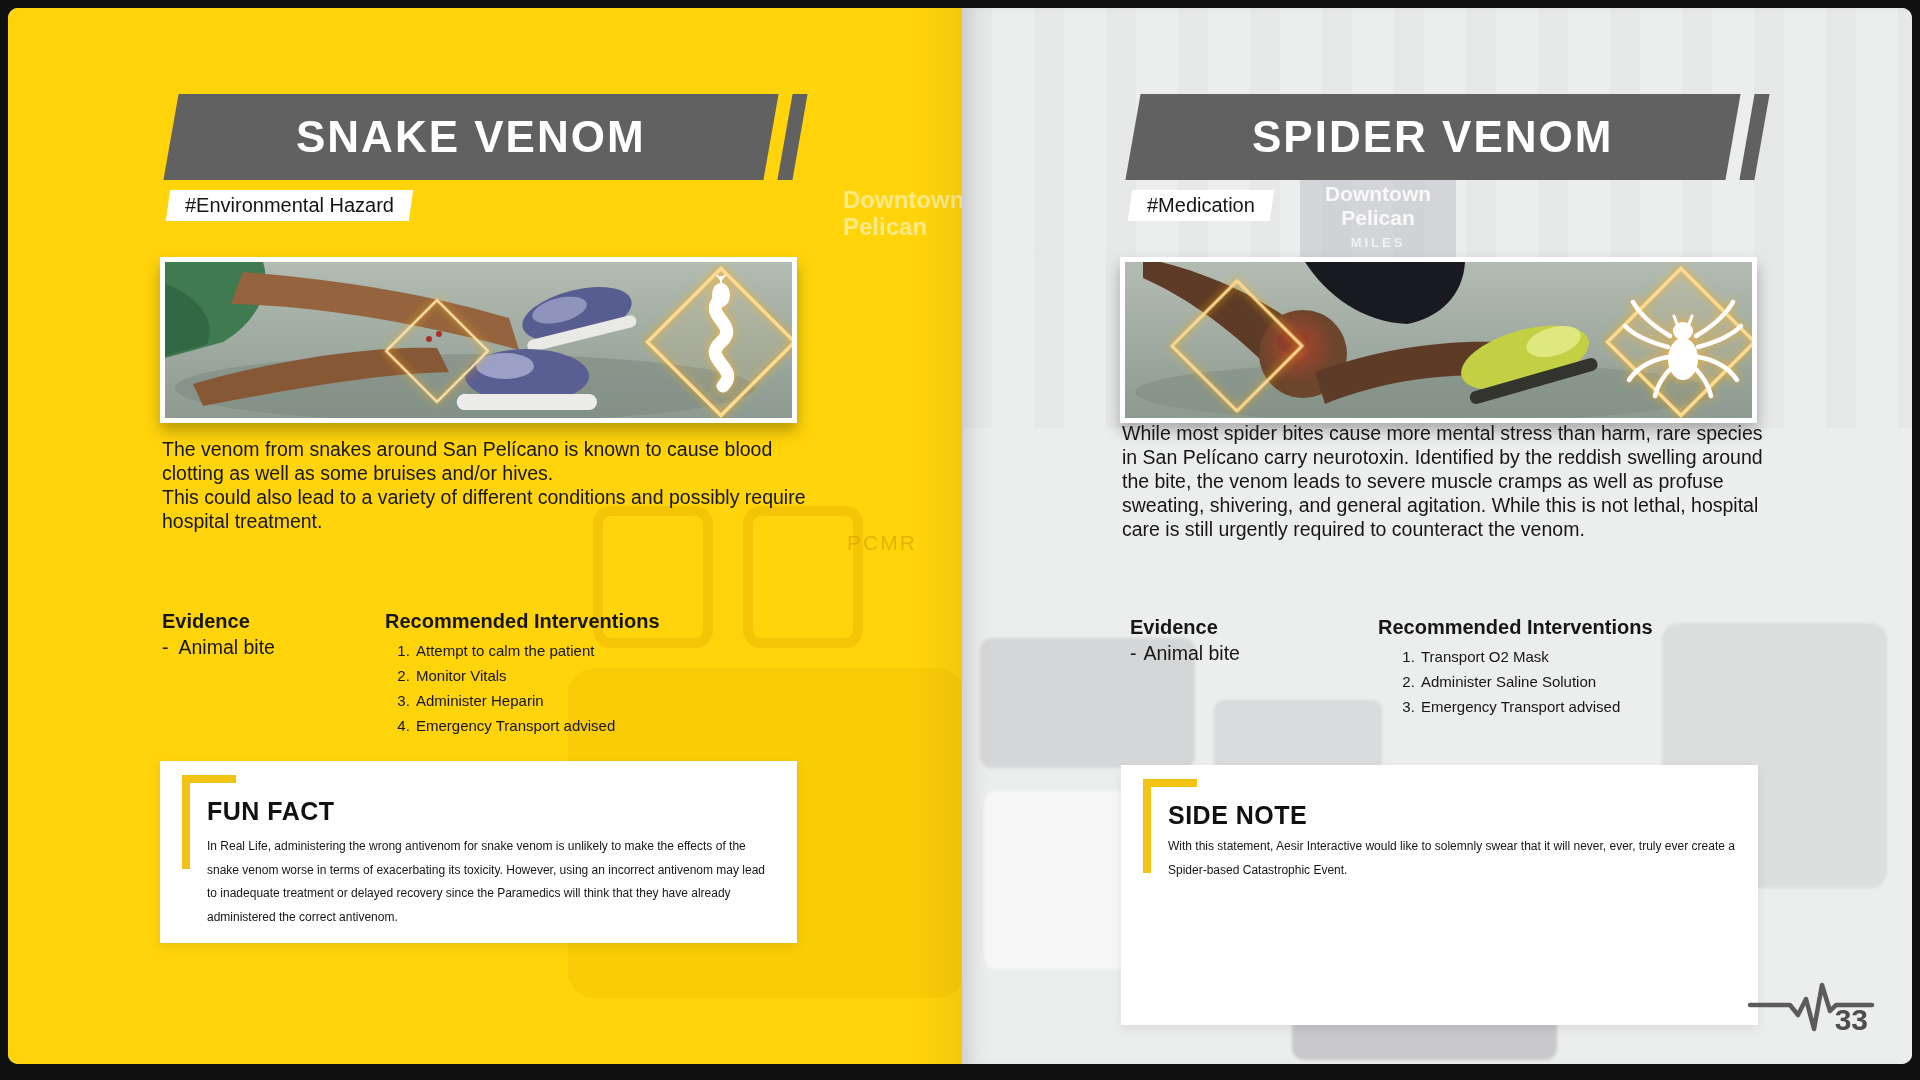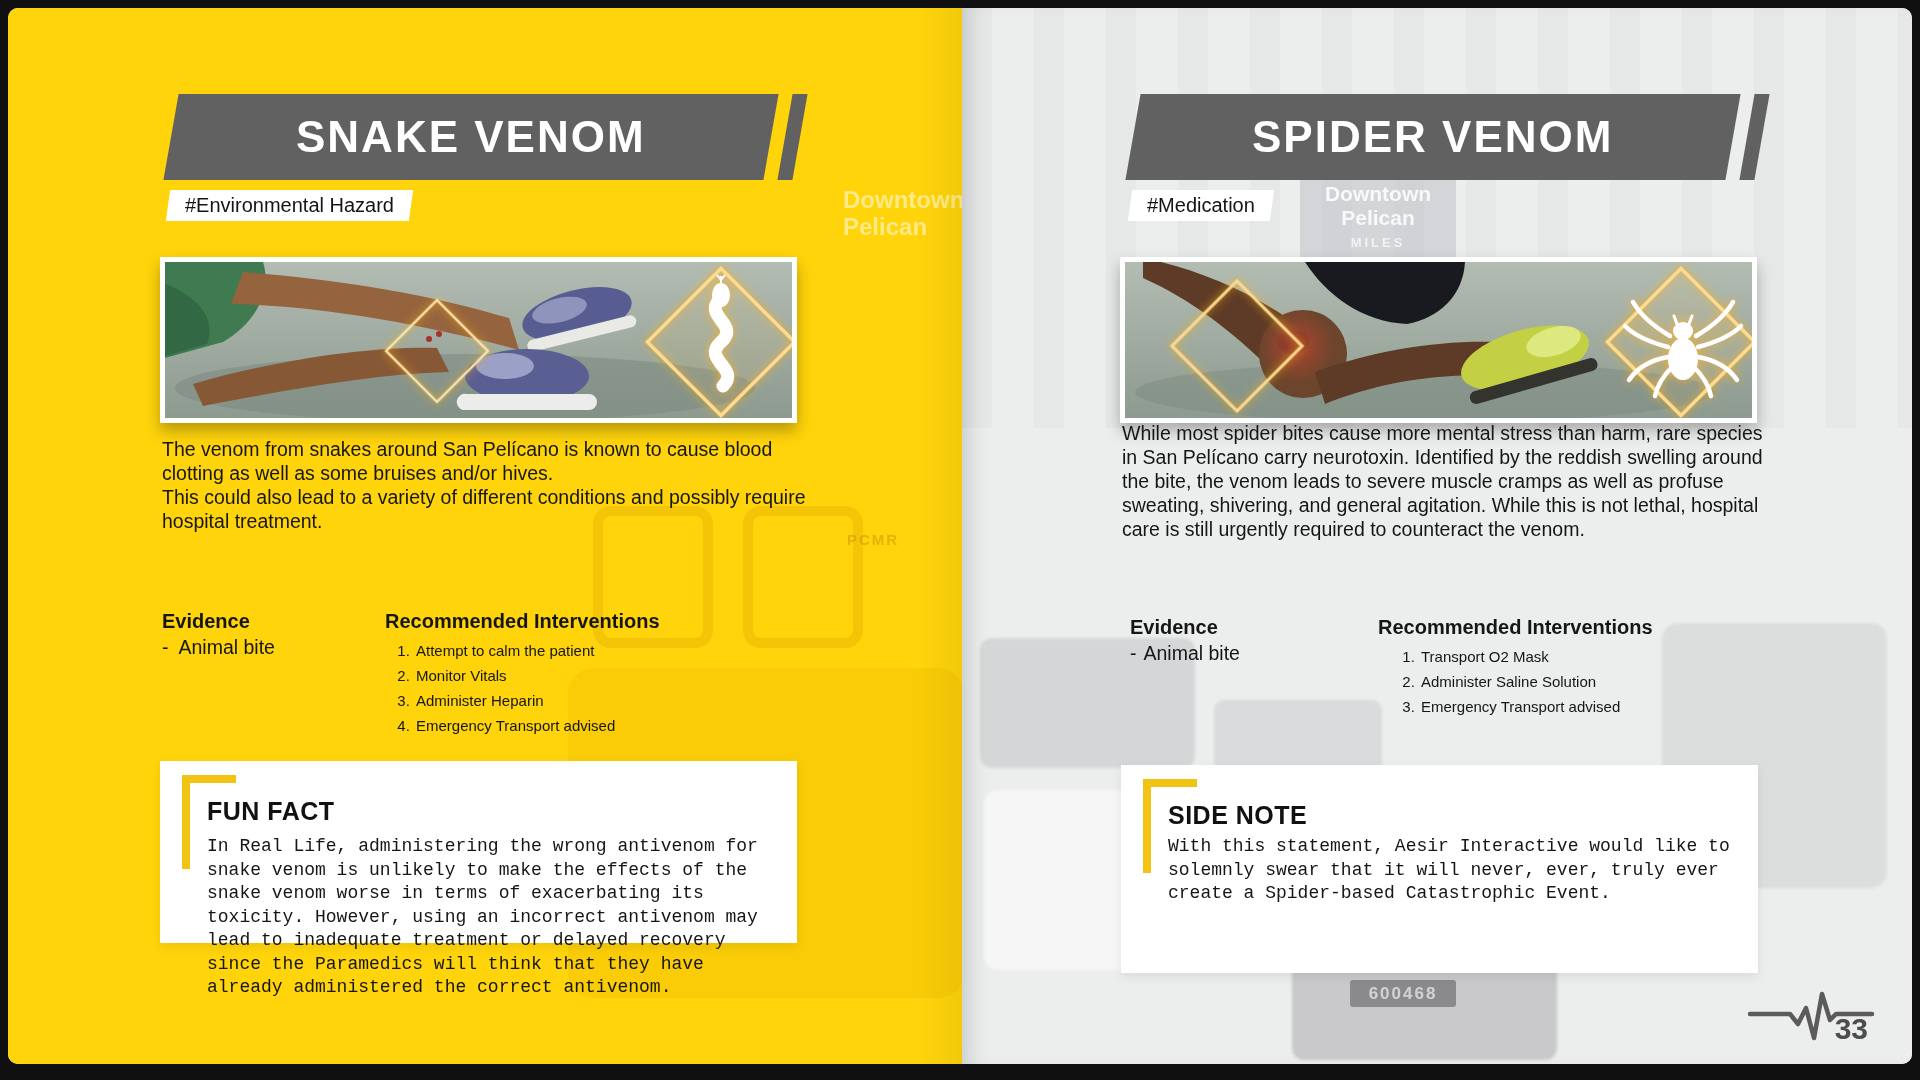--- a/index.html
+++ b/index.html
@@ -13,22 +13,22 @@
   .page-left { left:0; width:954px; background:#FFD40B; }
   .page-right { left:954px; right:0; background:#ECEDED;
     box-shadow: inset 20px 0 24px -16px rgba(0,0,0,0.18); }
   .page-left::after { content:""; position:absolute; right:0; top:0; bottom:0; width:46px;
     background:linear-gradient(to right, rgba(0,0,0,0), rgba(0,0,0,0.05)); }
 
   
   .ghost { position:absolute; z-index:0; pointer-events:none; }
   .g-sign1 { left:835px; top:178px; width:180px; color:rgba(255,255,255,0.5);
     font-weight:bold; font-size:24px; line-height:27px; }
-  .g-pcmr { left:839px; top:523px; color:rgba(190,142,0,0.45); font-weight:bold;
-    font-size:15px; letter-spacing:2px; }
+  .g-pcmr { left:839px; top:523px; color:rgba(190,142,0,0.45); font-weight:normal;
+    font-size:21px; letter-spacing:2px; }
   .g-win { border:10px solid rgba(224,174,0,0.4); border-radius:18px; }
   .g-win.w1 { left:585px; top:498px; width:120px; height:142px; }
   .g-win.w2 { left:735px; top:498px; width:120px; height:142px; }
   .g-blob-y { left:560px; top:660px; width:396px; height:330px;
     background:rgba(232,182,0,0.28); border-radius:26px; }
   .g-stripes { left:0; top:0; right:0; height:420px;
     background:repeating-linear-gradient(90deg, rgba(0,0,0,0.025) 0 30px, rgba(0,0,0,0) 30px 72px); }
   .g-sign2 { left:338px; top:168px; width:156px; height:102px;
     background:rgba(186,190,196,0.5); border-radius:3px; text-align:center; padding-top:6px; }
   .g-sign2 .big { color:rgba(255,255,255,0.85); font-weight:bold; font-size:21px; line-height:24px; }
@@ -89,31 +89,31 @@
   .col-interventions { flex:1; }
   .col-interventions ol { margin:4px; font-size:15px; line-height:25px; }
   .page-left  .col-interventions ol { padding-left:25px; }
   .page-right .col-interventions ol { padding-left:37px; }
   .col-interventions li { padding-left:2px; }
 
   
   .note-box { position:absolute; background:#ffffff; z-index:2;
     box-shadow:0 4px 10px rgba(0,0,0,0.08); }
   .page-left  .note-box { left:152px; top:753px; width:637px; height:182px; }
-  .page-right .note-box { left:159px; top:757px; width:637px; height:208px; }
+  .page-right .note-box { left:159px; top:757px; width:637px; height:260px; }
   .bracket { position:absolute; left:22px; top:14px; width:54px; height:94px;
     border-left:8px solid #F3C313; border-top:8px solid #F3C313; }
   .note-heading { position:absolute; left:47px; top:36px; color:#111111;
     font-weight:bold; font-size:25px; letter-spacing:0.5px; }
   .note-body { position:absolute; left:47px; top:74px; width:560px; color:#161616;
-    font-size:18px; line-height:23.5px;font-family:Liberation Mono, monospace; }
+    font-size:12px; line-height:23.5px; }
   .page-right .note-body { top:70px; width:568px; }
 
   
-  .footer { position:absolute; right:34px; bottom:14px; width:132px; height:62px; z-index:3; }
+  .footer { position:absolute; right:34px; bottom:23px; width:132px; height:62px; z-index:3; }
   .footer svg { position:absolute; left:0; top:0; }
   .page-number { position:absolute; right:10px; top:24px; color:#4d4d4d;
     font-weight:bold; font-size:30px; }
 </style>
 </head>
 <body>
 
 <div class="canvas">
   <div class="frame">
 

